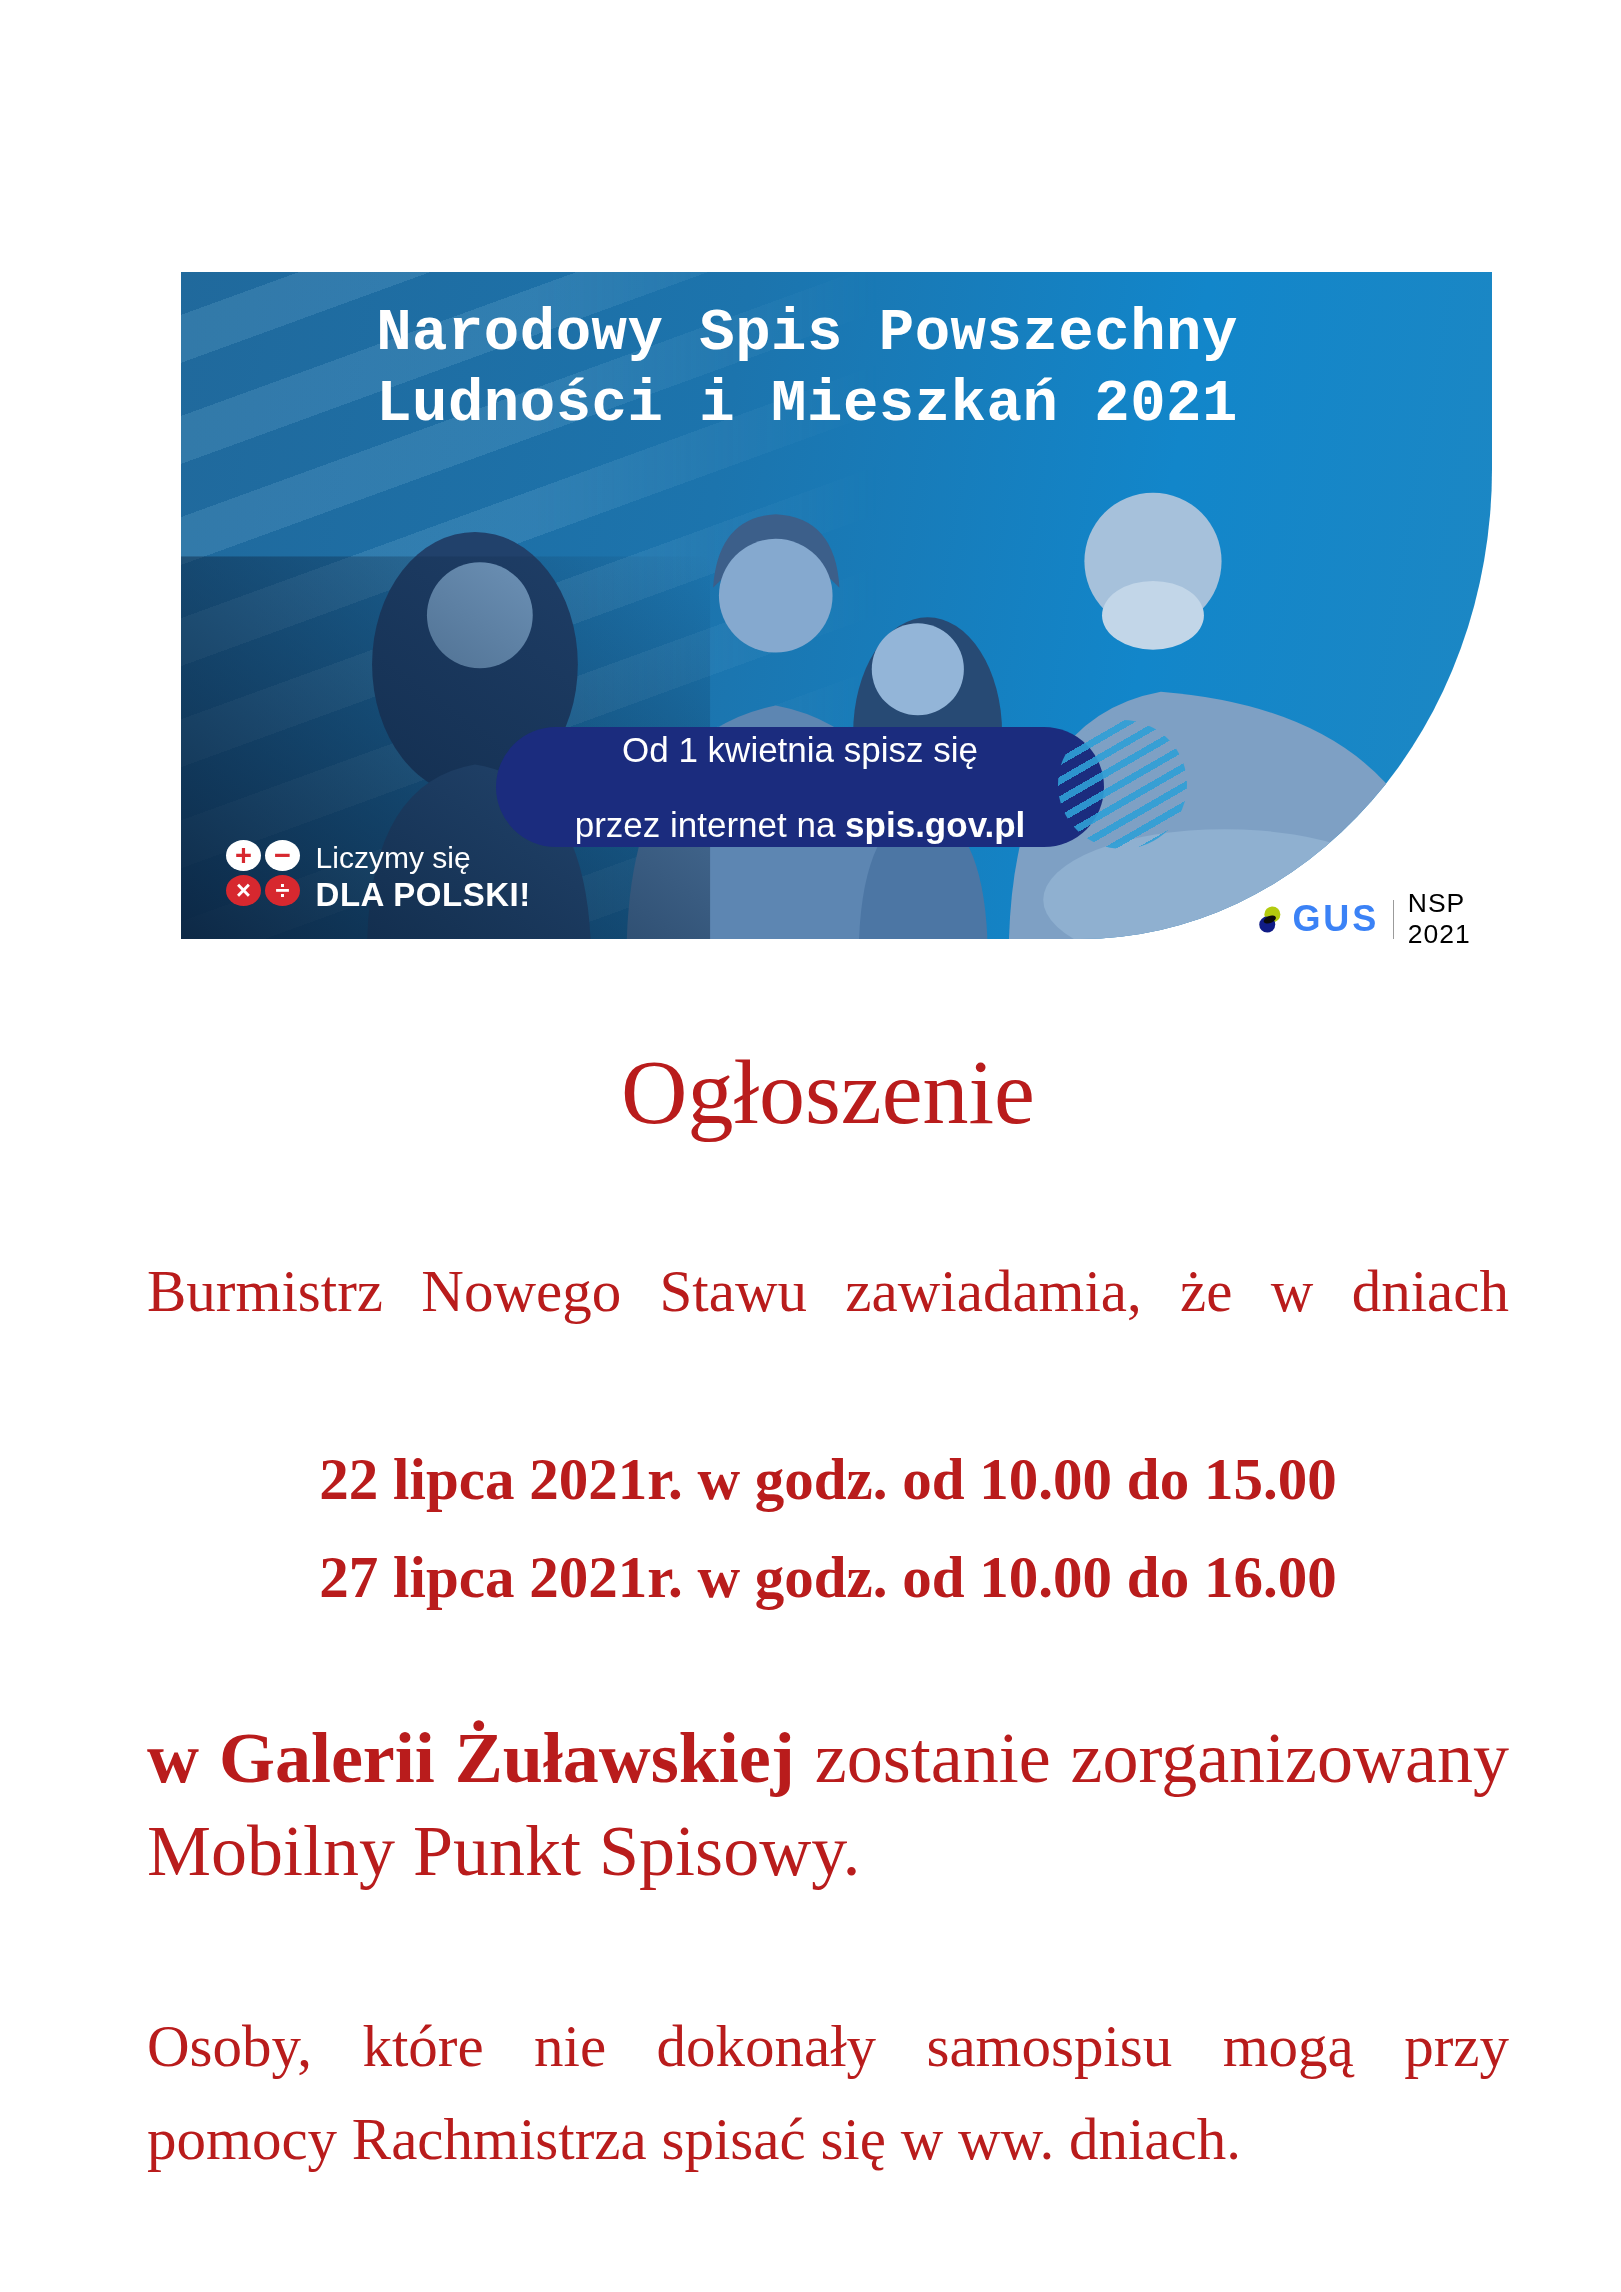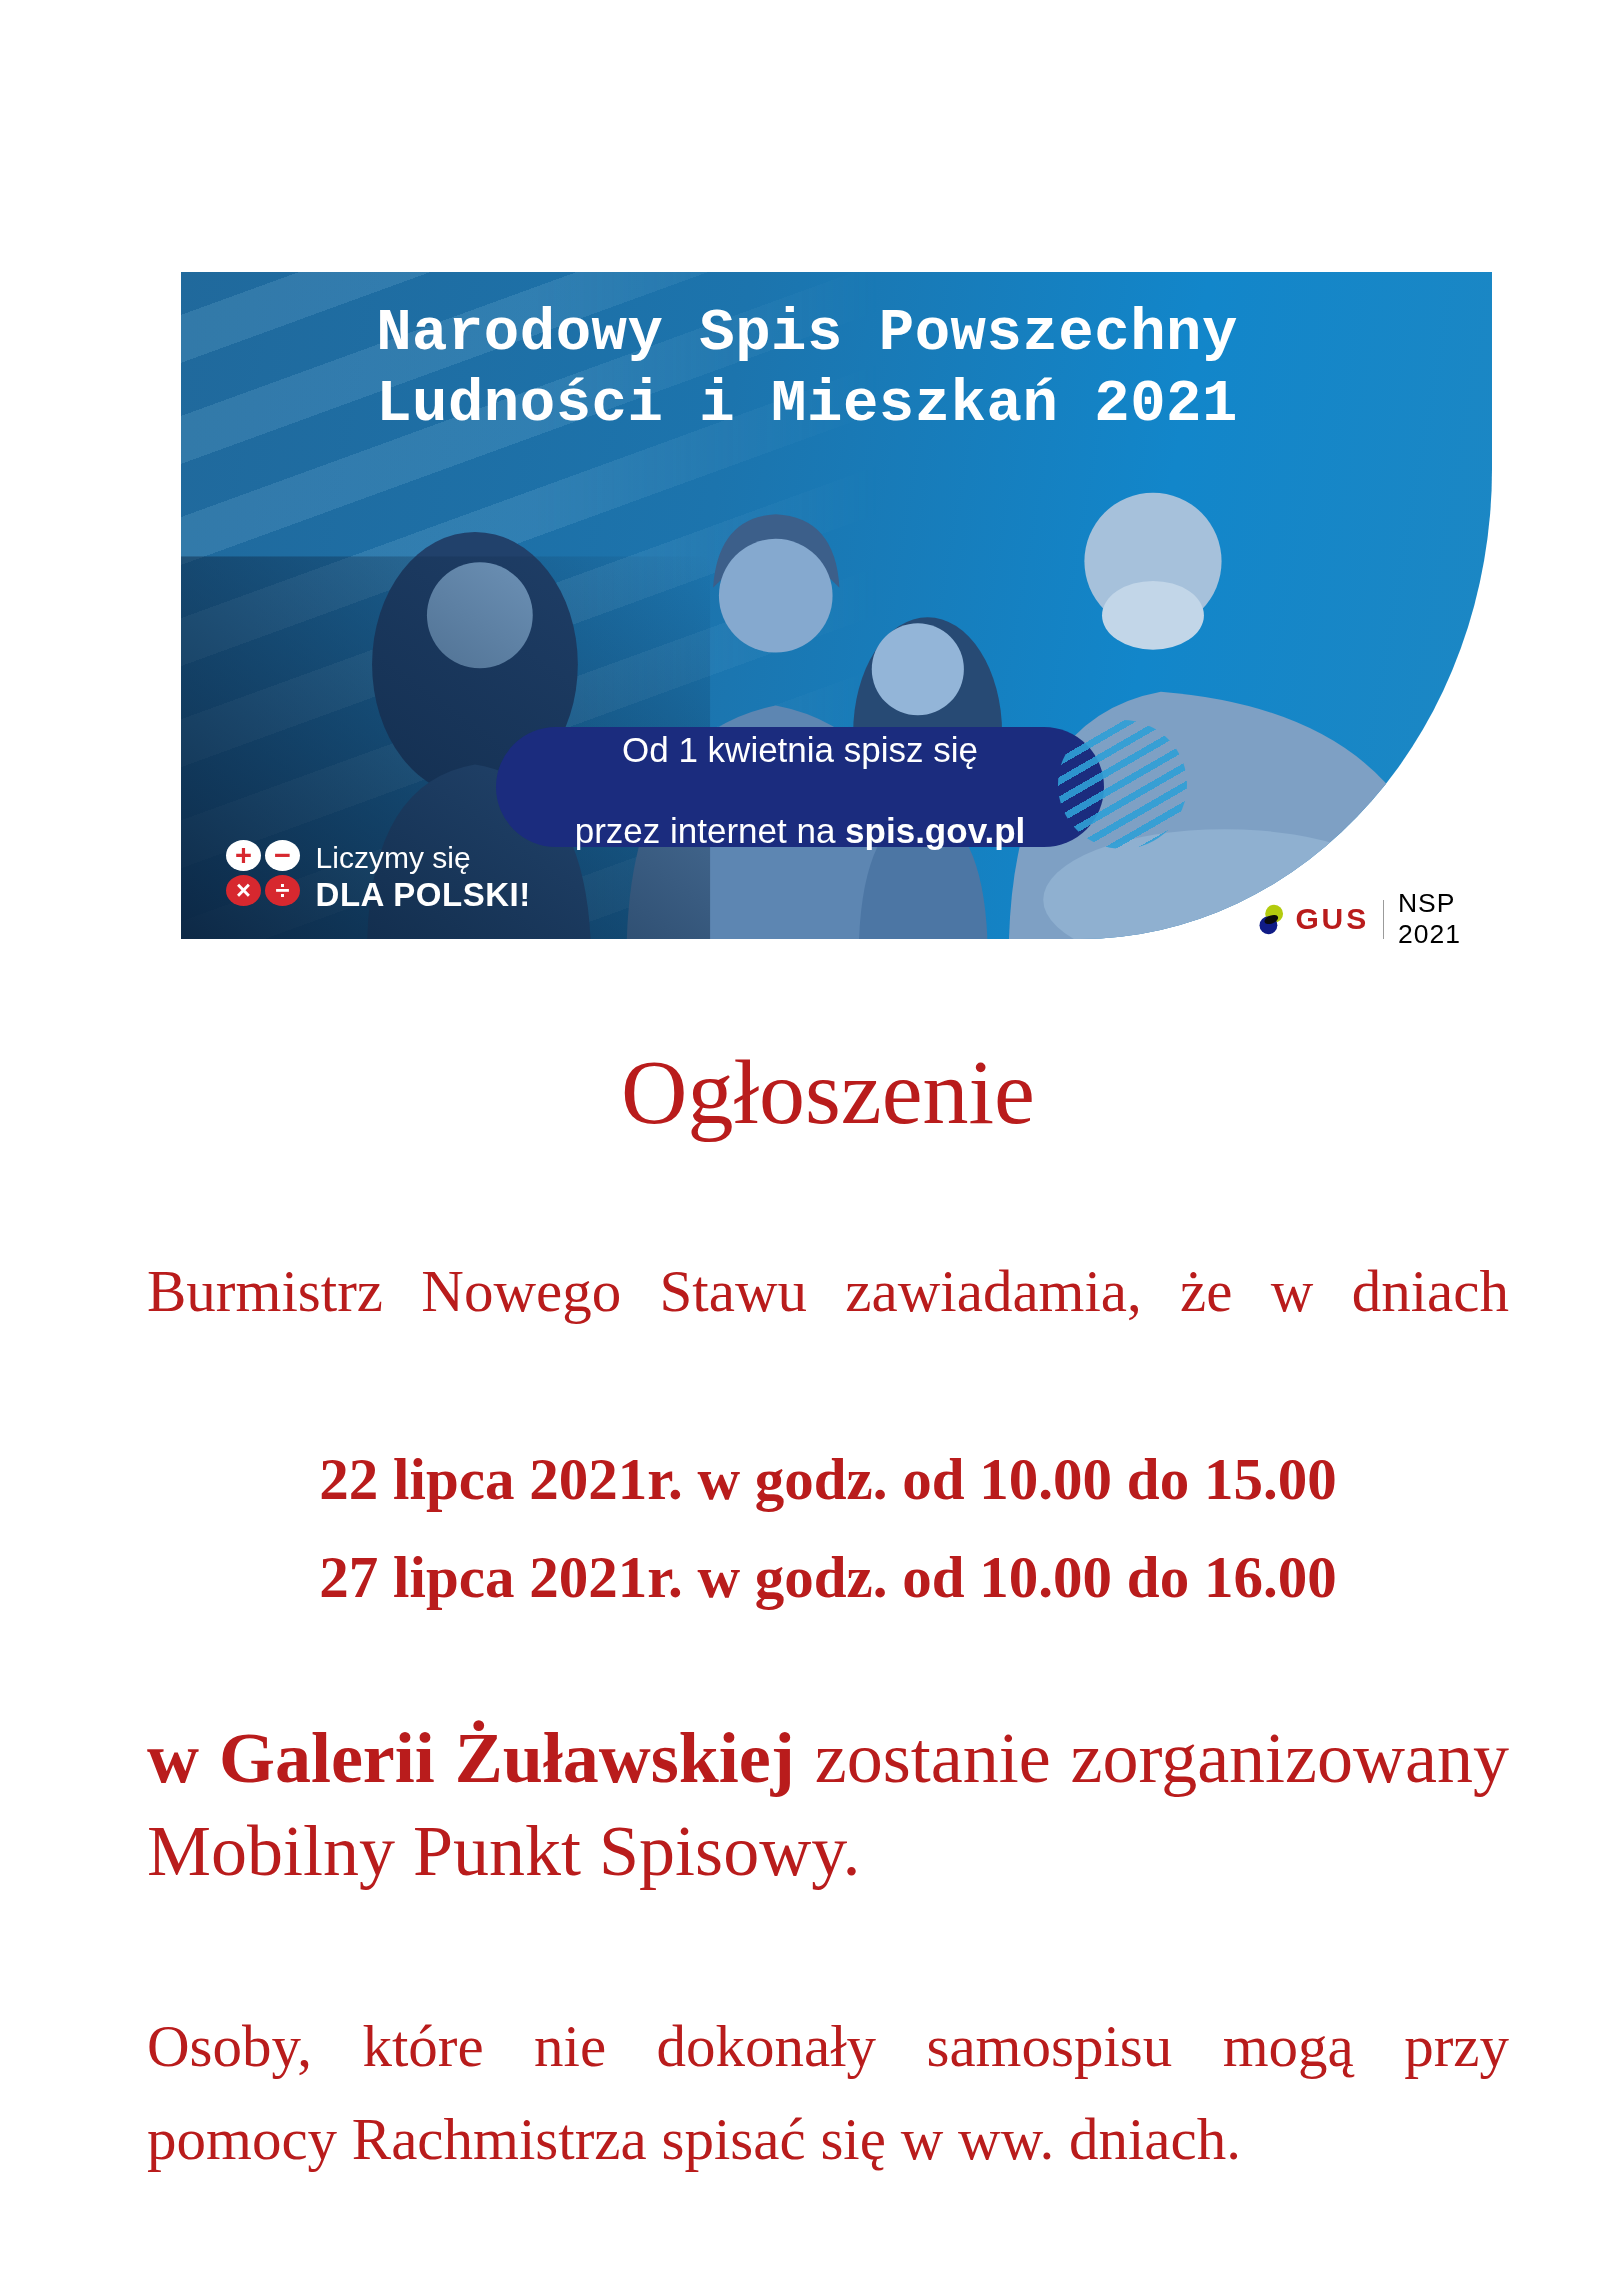--- a/index.html
+++ b/index.html
@@ -20,43 +20,43 @@
     -webkit-mask-image:linear-gradient(to right,#000 0 55%,transparent 85%);
             mask-image:linear-gradient(to right,#000 0 55%,transparent 85%);
   }
   .people{position:absolute;left:0;top:0;width:1311px;height:667px;display:block;}
   .banner-title{
     position:absolute;left:0;right:59px;top:25.5px;text-align:center;
     color:#ffffff;font-weight:700;font-size:59px;line-height:71px;letter-spacing:0.5px;font-family:Liberation Mono, monospace;
   }
   .badge{
     position:absolute;left:315px;top:455px;width:608px;height:120px;border-radius:61px;
-    background:#1b2c7e;color:#ffffff;display:flex;flex-direction:column;justify-content:flex-start;
-    text-align:center;font-size:35px;line-height:45px;gap:36px;
+    background:#1b2c7e;color:#ffffff;display:flex;flex-direction:column;justify-content:space-between;
+    text-align:center;font-size:35px;line-height:45px;
   }
   .badge .bold{font-weight:700;}
   .striped-circle{
     position:absolute;left:877px;top:448px;width:129px;height:129px;border-radius:50%;
     background:repeating-linear-gradient(150deg,#2f9fd6 0 6.9px,rgba(0,0,0,0) 6.9px 16.7px);
     opacity:0.9;
   }
   .liczymy{position:absolute;left:45px;top:568px;display:flex;gap:15.7px;align-items:flex-start;}
   .ops{display:grid;grid-template-columns:35px 35px;grid-auto-rows:31px;gap:3.9px;}
   .op{width:35px;height:31px;border-radius:50%;display:flex;align-items:center;justify-content:center;
       font-weight:700;font-family:"Liberation Sans",sans-serif;}
   .op-white{background:#ffffff;color:#d7282f;font-size:29px;line-height:29px;}
   .op-red{background:#d7282f;color:#ffffff;font-size:25.5px;line-height:25.5px;}
   .liczymy-text{color:#ffffff;}
   .liczymy-line1{font-size:30px;line-height:35px;font-weight:400;}
   .liczymy-line2{font-size:33px;line-height:39px;font-weight:800;letter-spacing:0.5px;}
 
   .gus{position:absolute;left:1076px;top:616px;display:flex;align-items:center;
        font-family:"Liberation Sans",sans-serif;color:#33302b;}
   .gus-mark{display:block;margin-right:9.8px;}
-  .gus-name{font-size:30px;font-weight:700;letter-spacing:2.9px;color:#b91c1c;}
+  .gus-name{font-size:36px;font-weight:700;letter-spacing:2.9px;color:#3b82f6;}
   .gus-divider{width:2px;height:39px;background:#9b9b9b;margin:0 13.7px;}
   .gus-nsp{font-size:26.5px;font-weight:400;color:#000000;letter-spacing:1px;}
 
   
   .doc{position:absolute;left:147px;top:939px;width:1362px;color:#b91c1c;}
   .doc-heading{margin-top:102px;text-align:center;font-size:92px;line-height:102px;font-weight:400;}
   .para1{margin-top:114px;font-size:59px;line-height:69px;text-align:justify;text-align-last:justify;}
   .dates{margin-top:104px;text-align:center;font-weight:700;font-size:59px;line-height:98px;}
   .para2{margin-top:86px;font-size:72px;line-height:93px;}
   .para3{margin-top:102px;font-size:59px;line-height:93px;}

